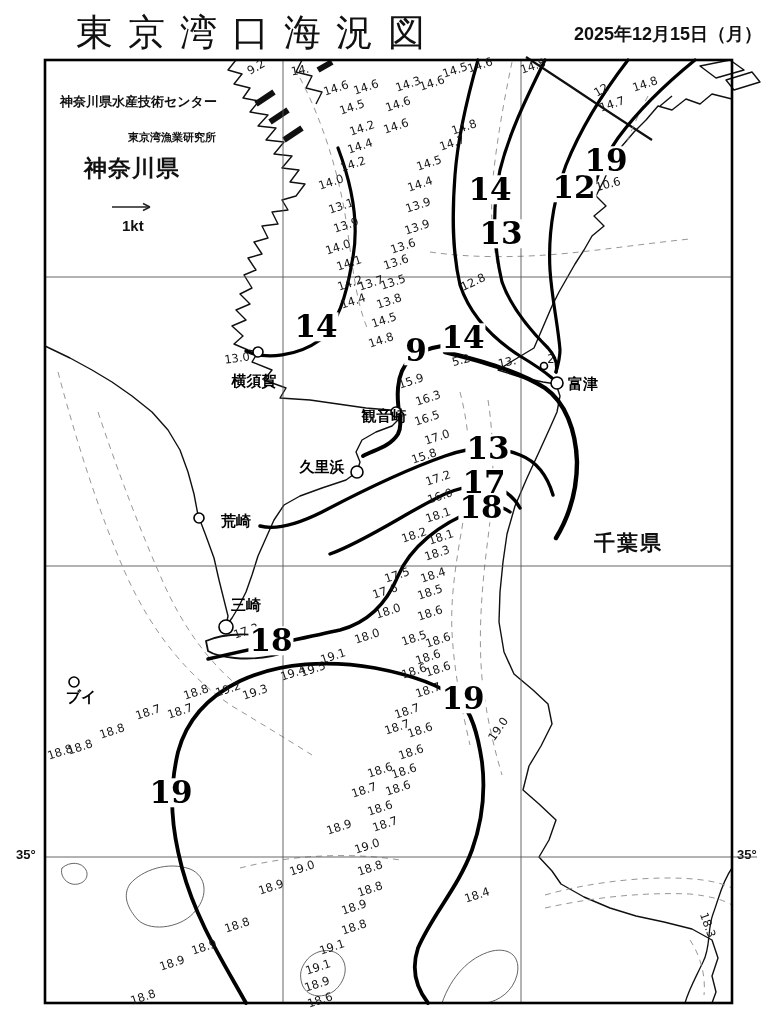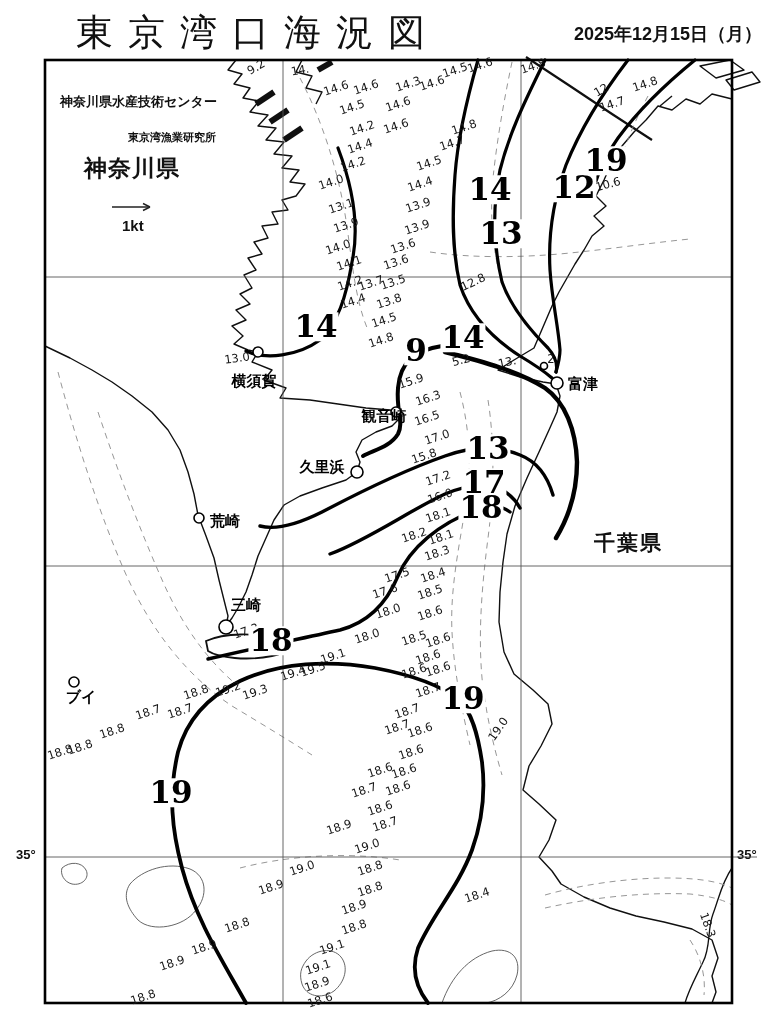--- a/index.html
+++ b/index.html
@@ -242,18 +242,18 @@
       <span class="iso" style="left: 606px; top: 161px; transform: translate(-50%, -50%) rotate(0deg);">19</span>
       <span class="iso" style="left: 488px; top: 449px; transform: translate(-50%, -50%) rotate(0deg);">13</span>
       <span class="iso" style="left: 484px; top: 483px; transform: translate(-50%, -50%) rotate(0deg);">17</span>
       <span class="iso" style="left: 481px; top: 508px; transform: translate(-50%, -50%) rotate(0deg);">18</span>
       <span class="iso" style="left: 271px; top: 641px; transform: translate(-50%, -50%) rotate(0deg);">18</span>
       <span class="iso" style="left: 171px; top: 793px; transform: translate(-50%, -50%) rotate(0deg);">19</span>
       <span class="iso" style="left: 463px; top: 699px; transform: translate(-50%, -50%) rotate(0deg);">19</span>
       <span class="place" style="left: 254px; top: 381px; transform: translate(-50%, -50%) rotate(0deg);">横須賀</span>
       <span class="place" style="left: 384px; top: 416px; transform: translate(-50%, -50%) rotate(0deg);">観音崎</span>
       <span class="place" style="left: 322px; top: 467px; transform: translate(-50%, -50%) rotate(0deg);">久里浜</span>
-      <span class="place" style="left: 225px; top: 521px; transform: translate(-50%, -50%) rotate(0deg);">荒崎</span>
+      <span class="place" style="left: 236px; top: 521px; transform: translate(-50%, -50%) rotate(0deg);">荒崎</span>
       <span class="place" style="left: 246px; top: 605px; transform: translate(-50%, -50%) rotate(0deg);">三崎</span>
       <span class="place" style="left: 583px; top: 384px; transform: translate(-50%, -50%) rotate(0deg); font-family: Liberation Mono, monospace;">富津</span>
       <span class="place" style="left: 81px; top: 697px; transform: translate(-50%, -50%) rotate(0deg);">ブイ</span>
     </div>
 </div>
 
 </body></html>

